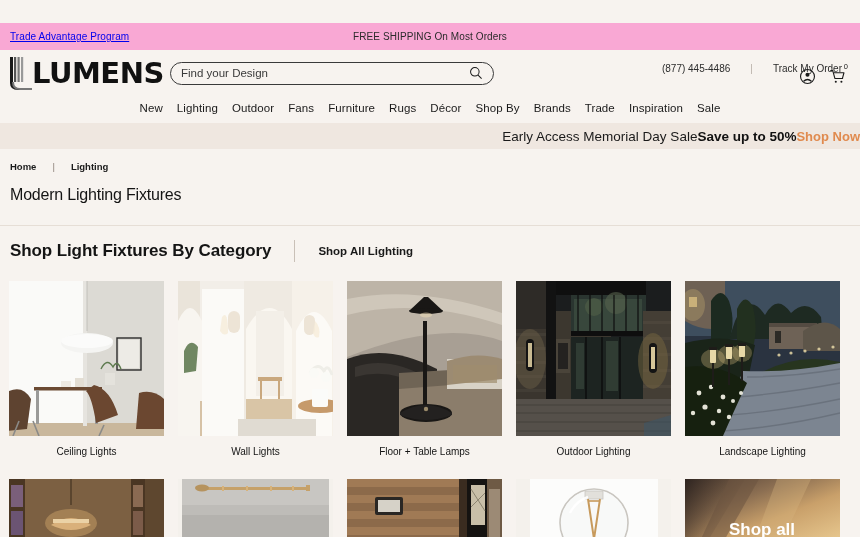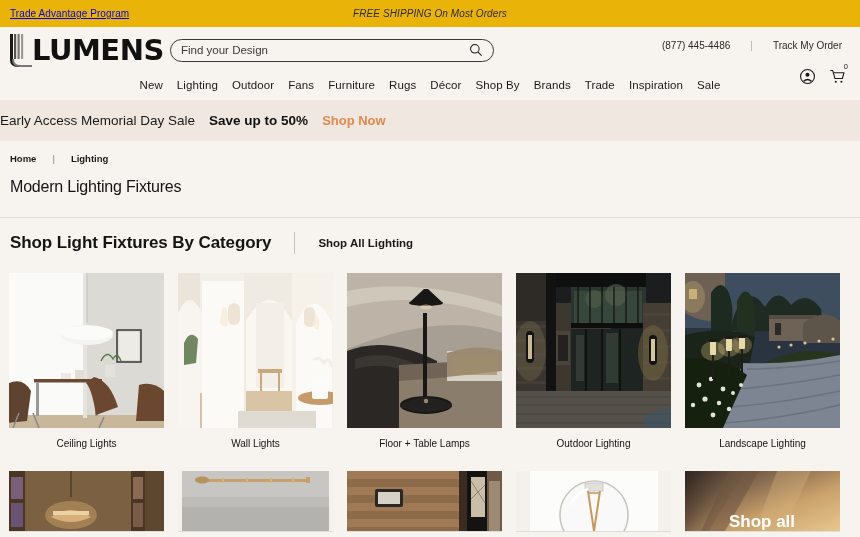--- a/index.html
+++ b/index.html
@@ -8,35 +8,35 @@
     width: 860px; height: 537px;
     overflow: hidden;
     background: #F7F3EF;
     font-family: "Liberation Sans", sans-serif;
     color: #1a1a1a;
   }
 
   
   .utility-bar {
     height: 27px;
-    background: #eab308;
+    background: #f9a8d4;
     display: flex;
     align-items: center;
     position: relative;
     padding: 0 10px;
     font-size: 10px;
     color: #2b2b2b;
+    margin-top: 23px;
   }
   .utility-left { letter-spacing: .1px; }
   .utility-center {
     position: absolute; left: 0; right: 0;
     text-align: center;
     font-size: 10px;
     letter-spacing: .1px;
-    font-style: italic;
   }
 
   
   .header {
     background: #F7F3EF;
     height: 46px;
     display: flex;
     align-items: center;
     padding: 0 10px;
     position: relative;
@@ -114,25 +114,24 @@
     top: -6px;
     right: -2px;
     font-size: 7.5px;
     color: #1a1a1a;
   }
   .cart-icon-wrap { position: relative; }
 
   
   .promo {
     background: #EFE7E0;
-    height: 41px;
-    display: flex;
-    align-items: center;
-    justify-content: flex-start;
-    gap: 14px;
+    height: 26px;
+    display: flex;
+    align-items: center;
+    justify-content: flex-end;
   }
   .promo-1 { font-size: 13.5px; color: #1a1a1a; }
   .promo-2 { font-size: 13.5px; font-weight: 700; color: #111; }
   .promo-cta { font-size: 13px; color: #E08A4E; font-weight: 600; }
 
   
   .breadcrumb {
     padding: 12px 10px 0 10px;
     font-size: 9.5px;
     font-weight: 700;

